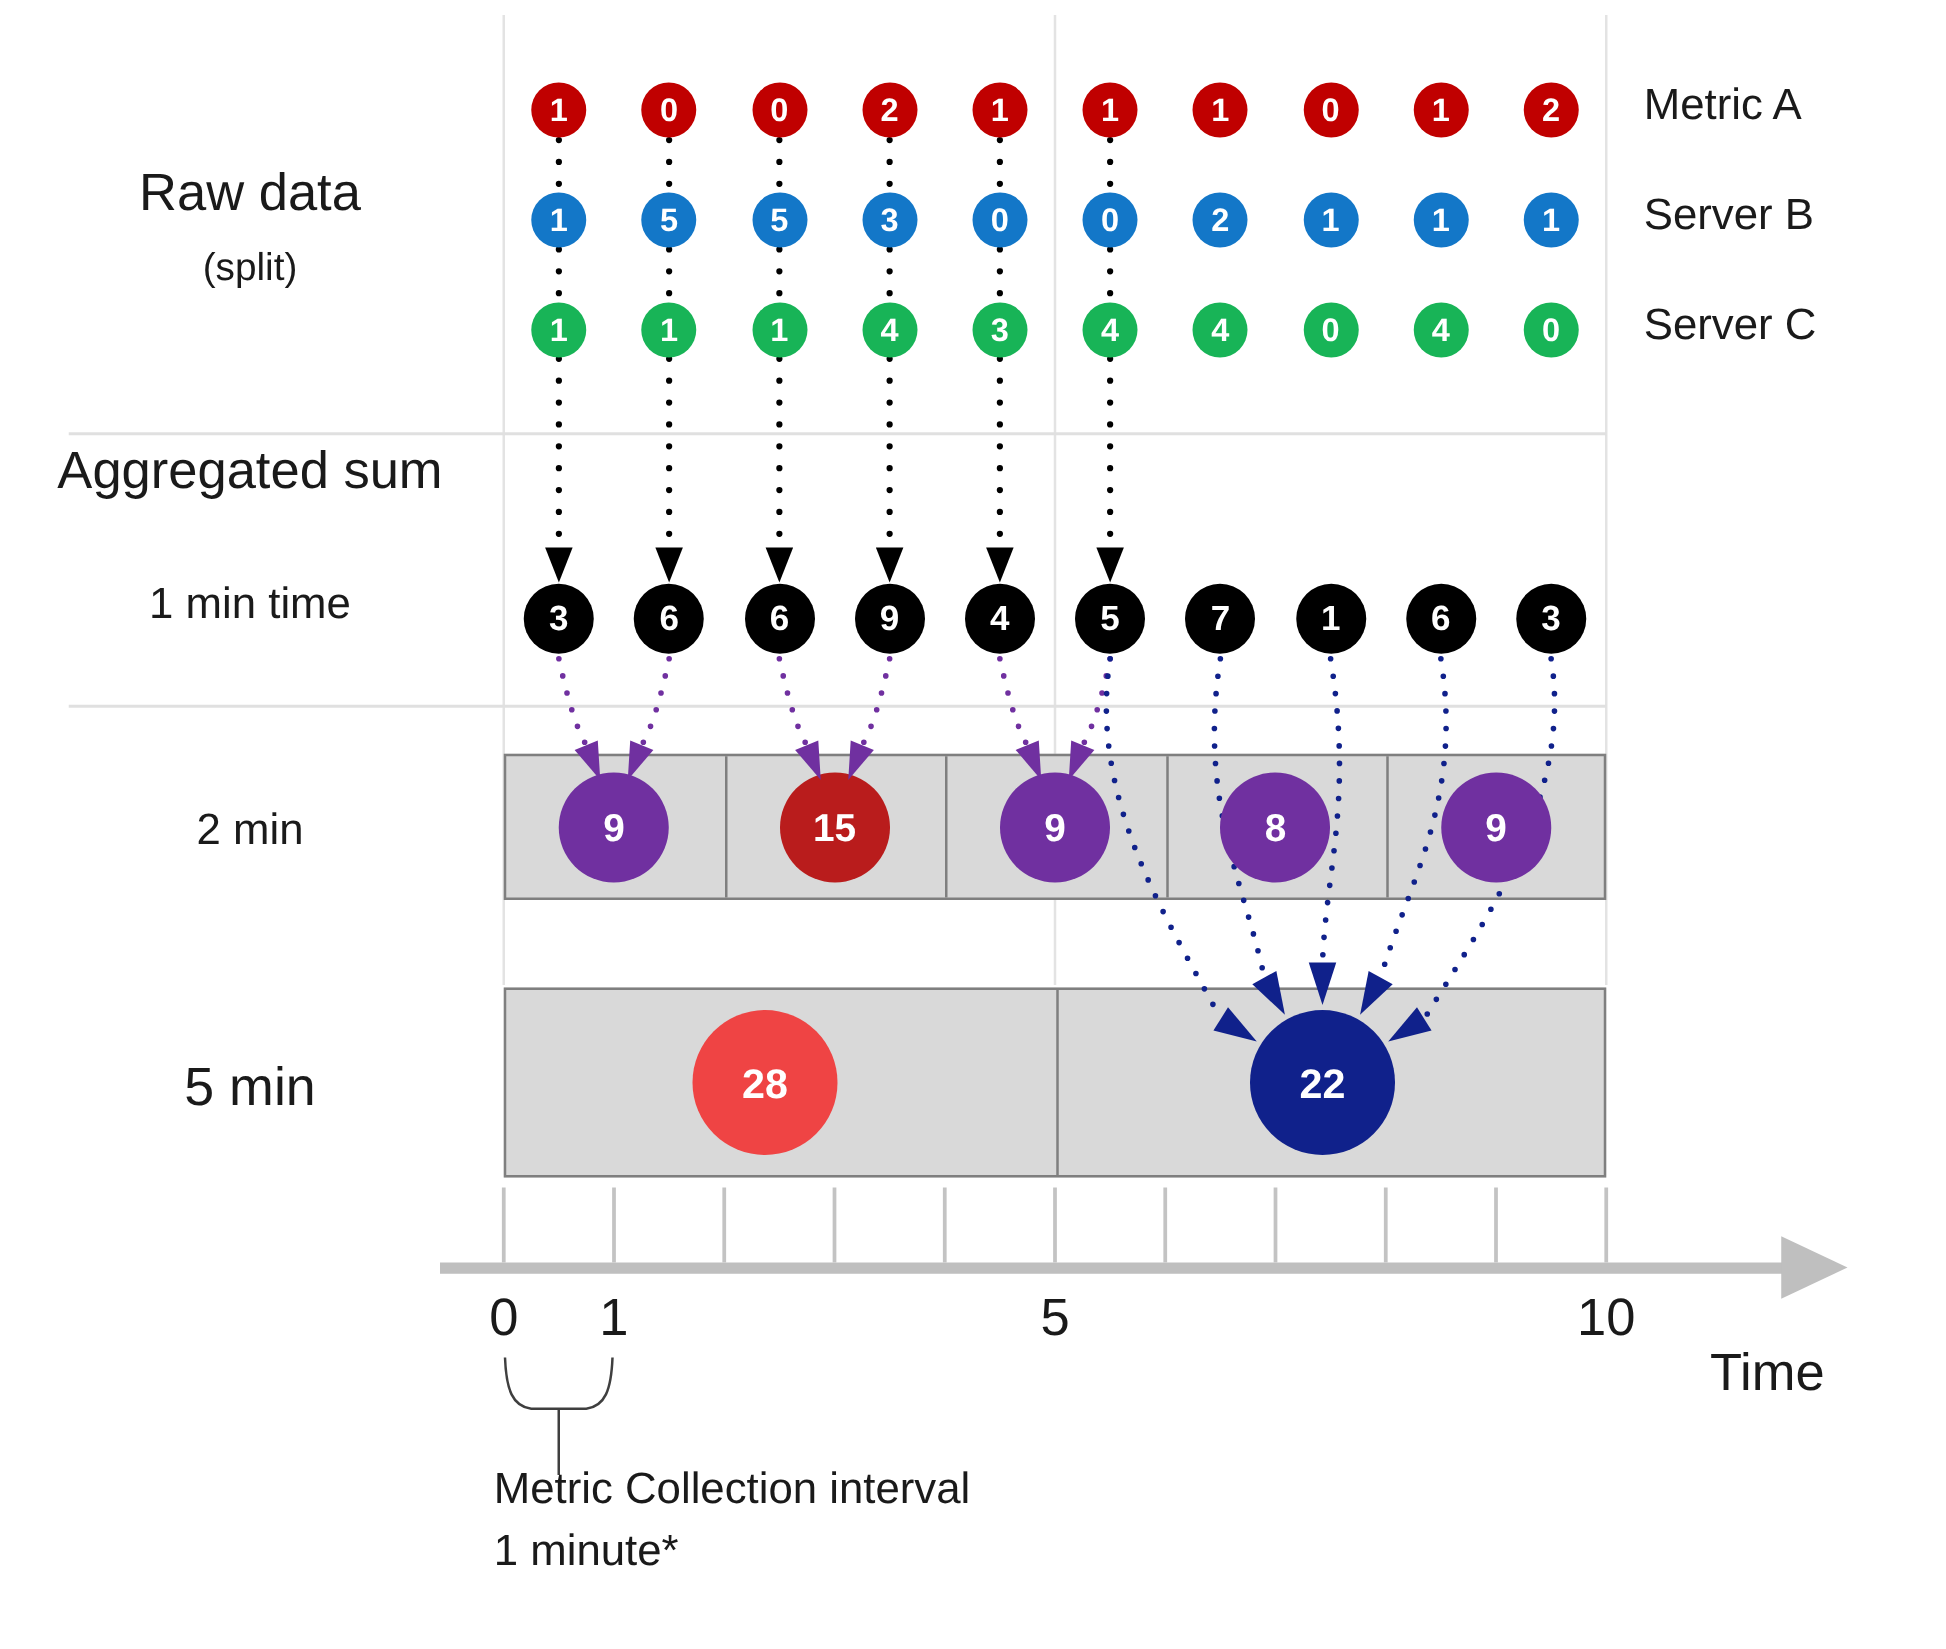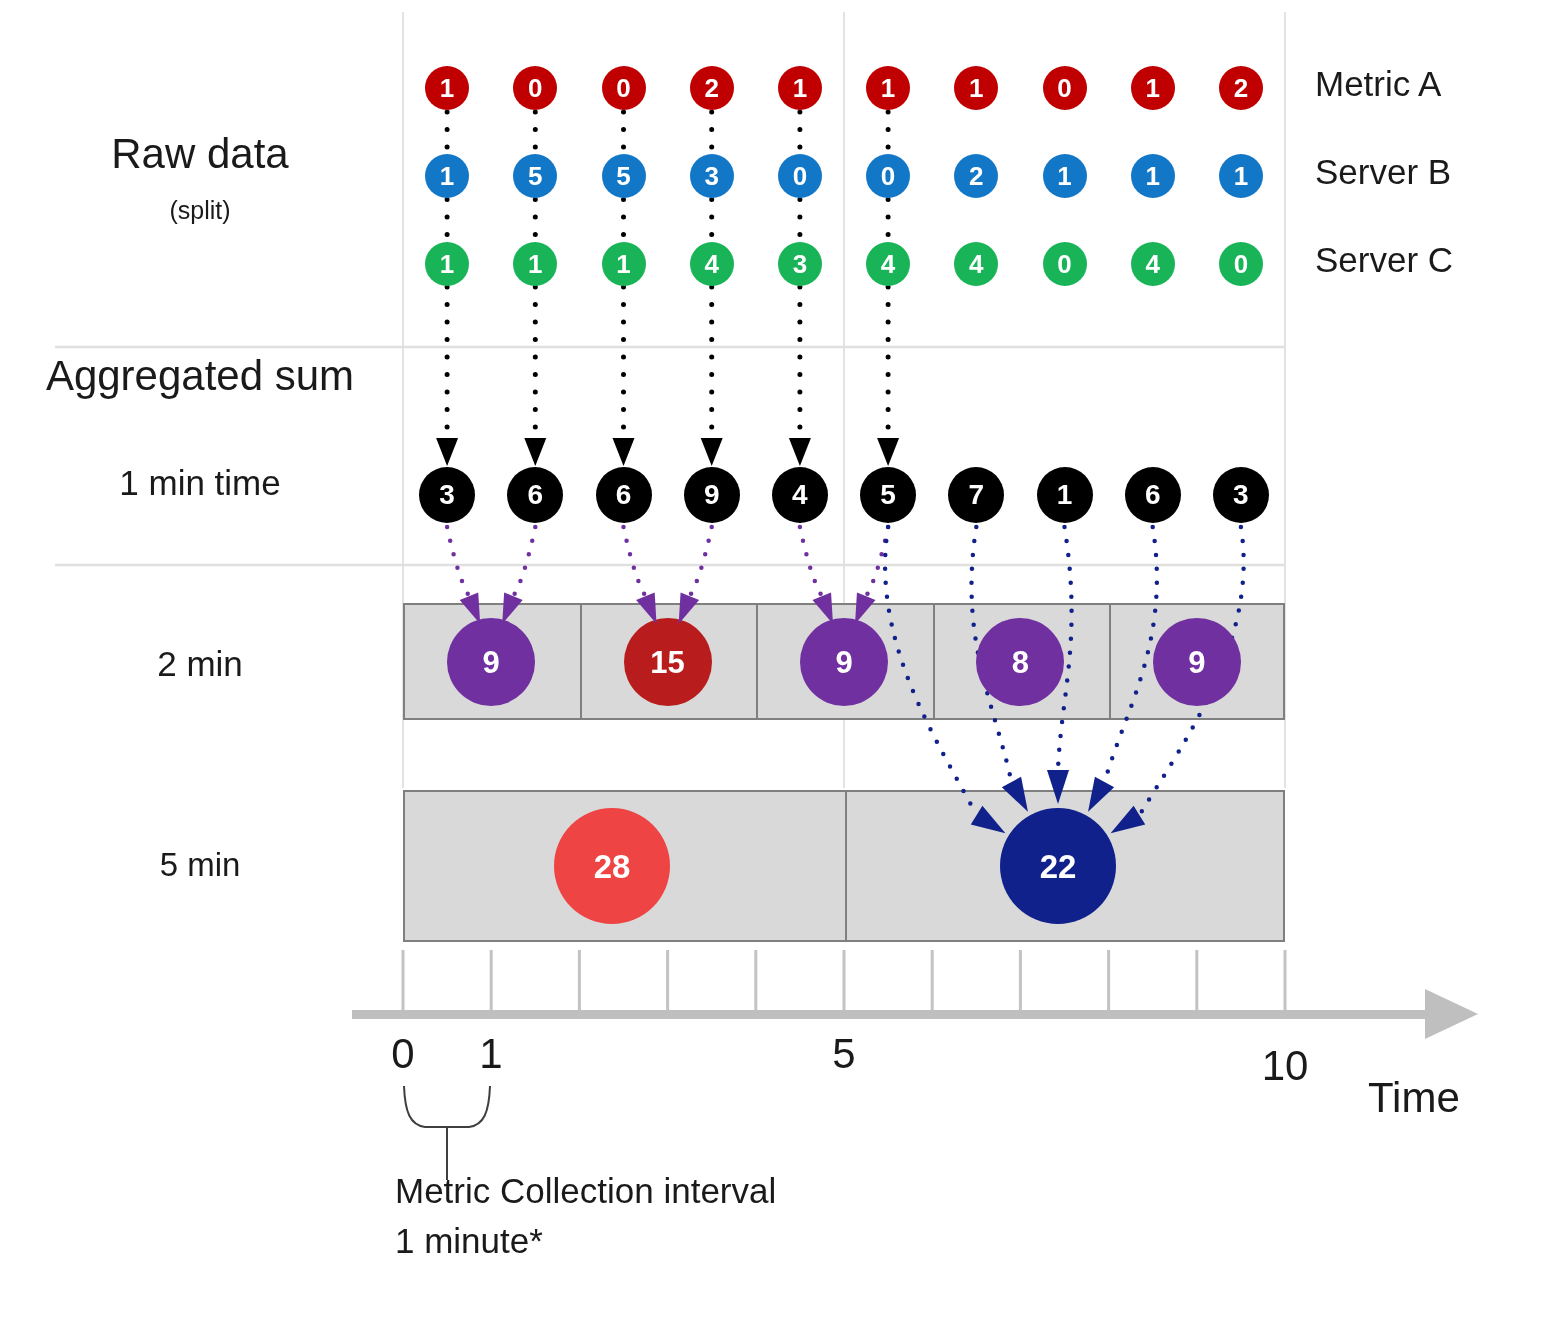--- a/index.html
+++ b/index.html
@@ -4,25 +4,25 @@
 <style>
   html,body{margin:0;padding:0;background:#fff;}
   .canvas{
     position:relative;width:1557px;height:1319px;background:#ffffff;overflow:hidden;
     font-family:"Liberation Sans","DejaVu Sans",sans-serif;color:#1a1a1a;
   }
   .layer{position:absolute;left:0;top:0;pointer-events:none;}
   .lbl{position:absolute;white-space:nowrap;}
   .lbl.center{text-align:center;}
   .raw-label{left:30px;top:130px;width:340px;font-size:42px;}
-  .split-label{left:30px;top:196px;width:340px;font-size:25px;}
+  .split-label{left:30px;top:196px;width:340px;font-size:31px;}
   .agg-label{left:10px;top:352px;width:380px;font-size:42px;}
   .onemin-label{left:30px;top:460px;width:340px;font-size:35px;line-height:1.3;}
   .twomin-label{left:30px;top:644px;width:340px;font-size:35px;}
-  .fivemin-label{left:30px;top:846px;width:340px;font-size:33px;}
+  .fivemin-label{left:30px;top:846px;width:340px;font-size:43px;}
   .server-label{left:1315px;font-size:35px;}
   .tick-label{top:1030px;font-size:42px;transform:translateX(-50%);}
   .time-label{left:1368px;top:1074px;font-size:42px;}
   .annotation{left:395px;top:1166px;font-size:35px;line-height:1.42;}
   .circle{
     position:absolute;border-radius:50%;display:flex;align-items:center;justify-content:center;
     color:#fff;font-weight:bold;transform:translate(-50%,-50%);line-height:1;
   }
   .box{position:absolute;background:#d9d9d9;border:2px solid #7f7f7f;box-sizing:border-box;}
   .cell-divider{position:absolute;top:0;bottom:0;width:2px;background:#7f7f7f;}
@@ -163,21 +163,21 @@
   <div class="lbl center twomin-label">2 min</div>
   <div class="lbl center fivemin-label">5 min</div>
 
   <div class="lbl server-label" style="top:64px;">Metric A</div>
   <div class="lbl server-label" style="top:152px;">Server B</div>
   <div class="lbl server-label" style="top:240px;">Server C</div>
 
   <div class="lbl tick-label" style="left:403px;">0</div>
   <div class="lbl tick-label" style="left:491px;">1</div>
   <div class="lbl tick-label" style="left:844px;">5</div>
-  <div class="lbl tick-label" style="left:1285px;margin-top:12px;">10</div>
+  <div class="lbl tick-label" style="left:1285px;">10</div>
   <div class="lbl time-label">Time</div>
 
   <div class="lbl annotation">
     <span style="display:block">Metric Collection interval</span>
     <span style="display:block">1 minute*</span>
   </div>
 
 </div>
 
 </body></html>

